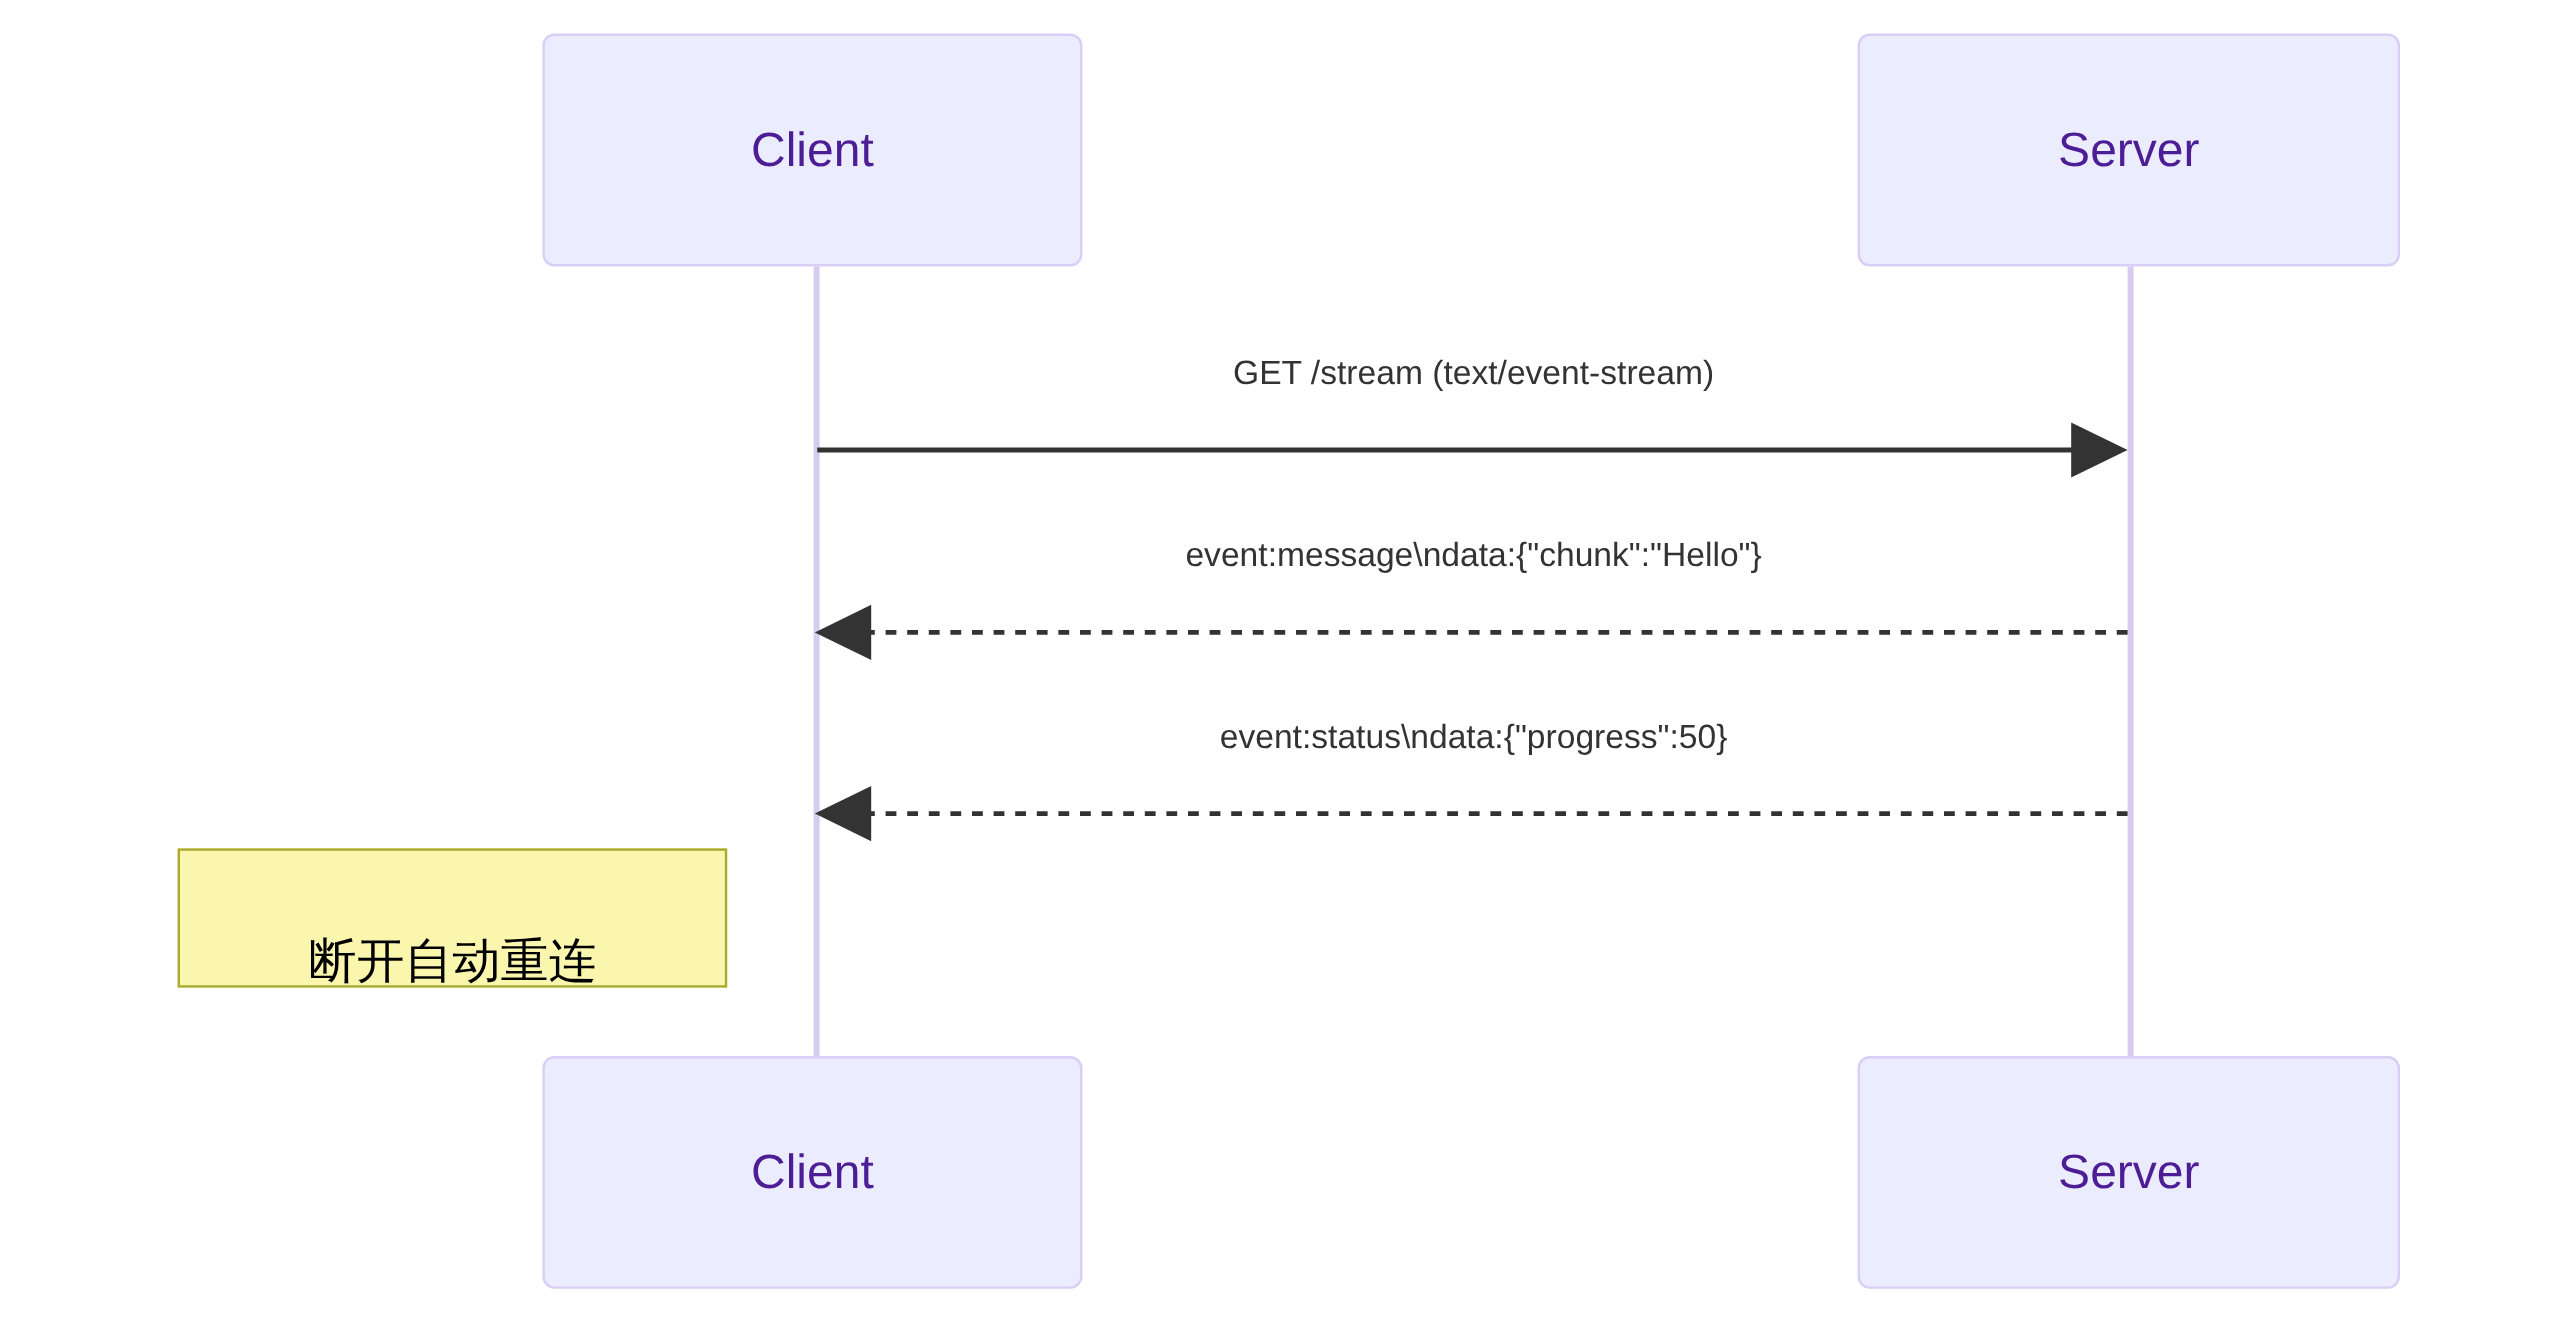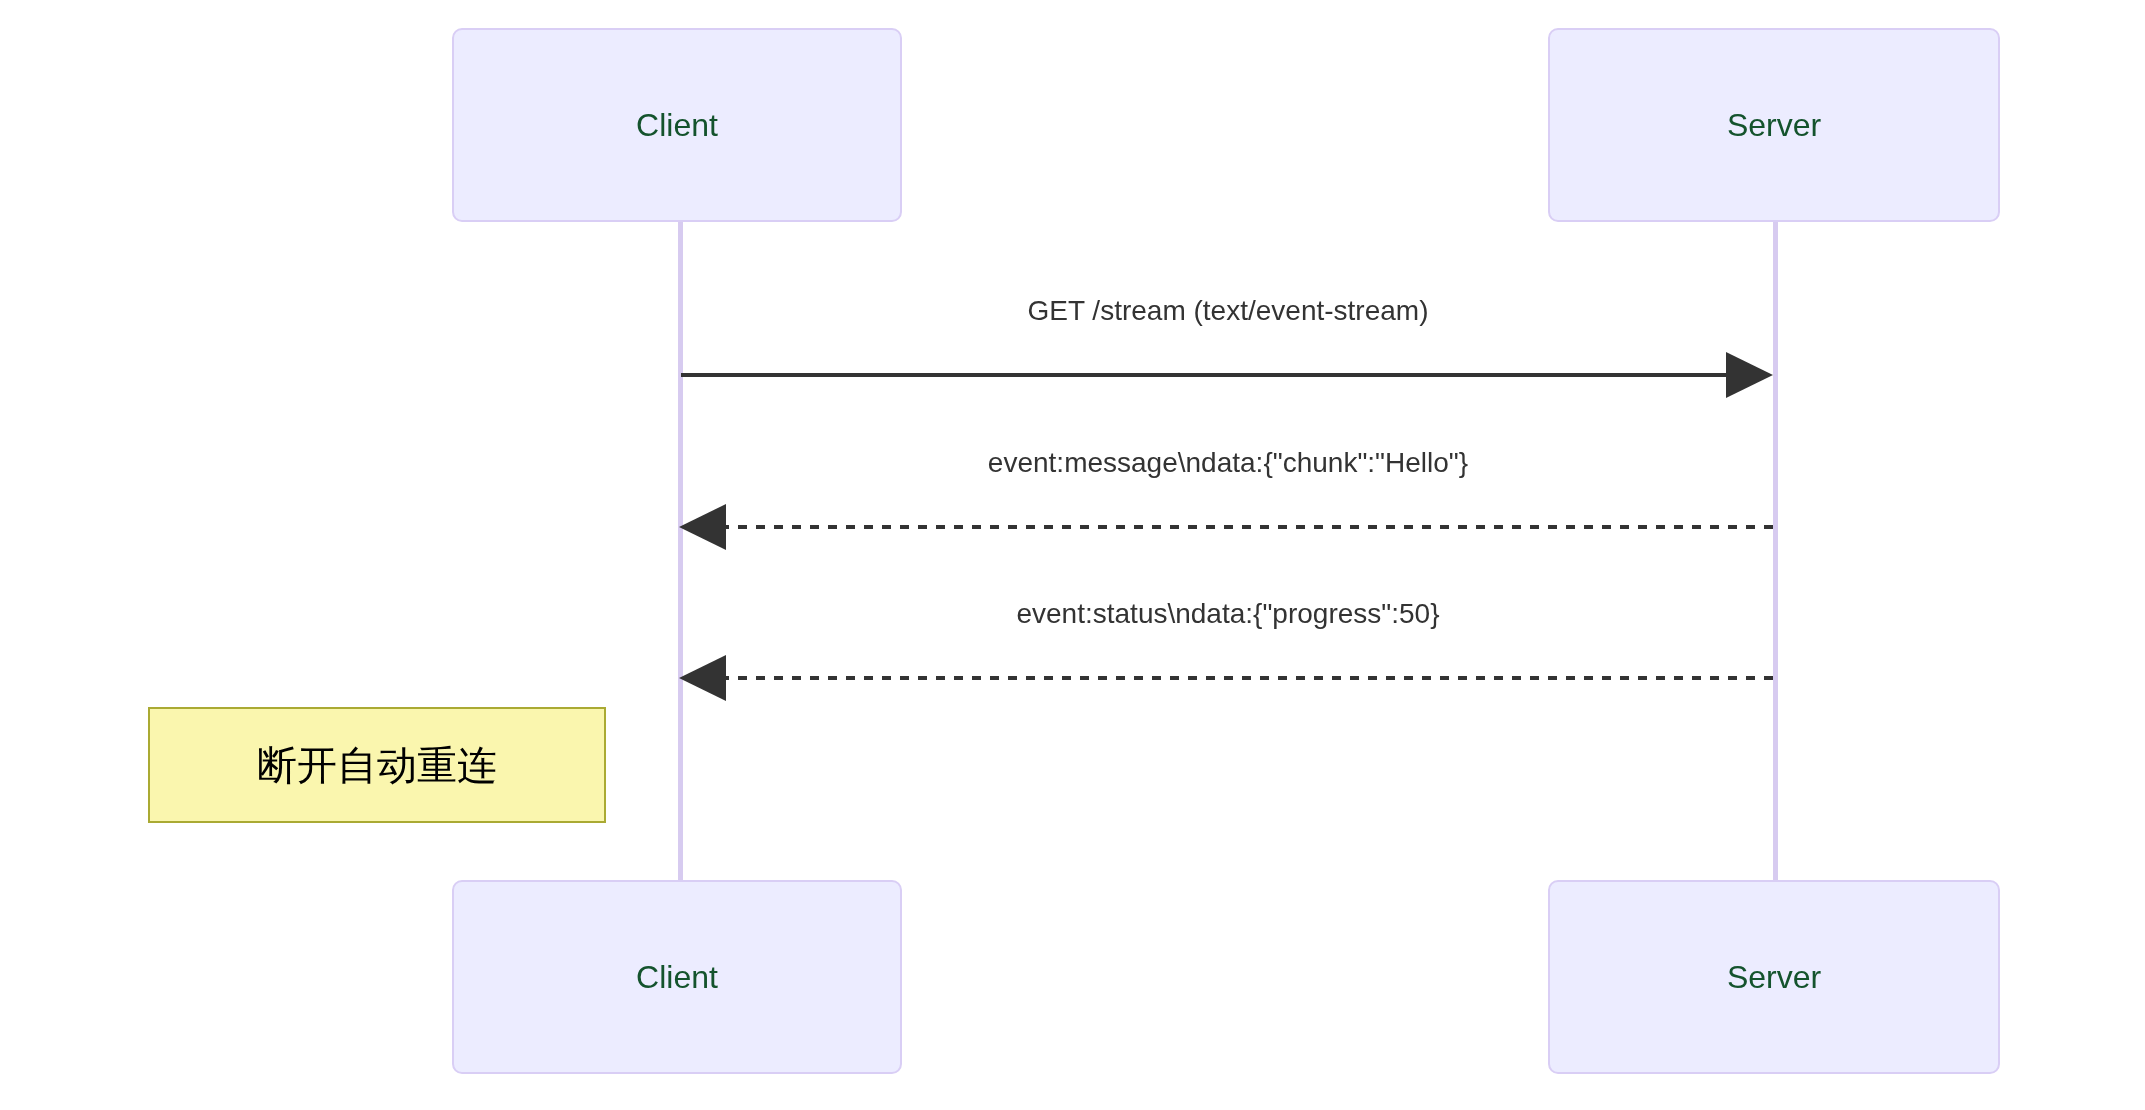--- a/index.html
+++ b/index.html
@@ -25,23 +25,23 @@
     position: absolute;
     box-sizing: border-box;
     background: #ECECFF;
     border: 2px solid #D9CEF5;
     border-radius: 10px;
     display: flex;
     align-items: center;
     justify-content: center;
   }
   .participant-label {
-    font-size: 32px;
+    font-size: 40px;
     line-height: 1;
-    color: #14532d;
+    color: #4c1d95;
     font-family: "Liberation Sans", "DejaVu Sans", sans-serif;
     white-space: nowrap;
   }
 
   
   .lifeline {
     position: absolute;
     width: 5px;
     background: #D7CBF0;
   }
@@ -68,21 +68,21 @@
     transform: translateX(-50%);
   }
 
   
   .note-box {
     position: absolute;
     box-sizing: border-box;
     background: #FAF6AE;
     border: 2px solid #AAAA33;
     display: flex;
-    align-items: center;
+    align-items: flex-end;
     justify-content: center;
   }
   .note-label {
     font-size: 40px;
     line-height: 1;
     color: #000000;
     font-family: "Liberation Sans", "DejaVu Sans", sans-serif;
     white-space: nowrap;
   }
 </style>

